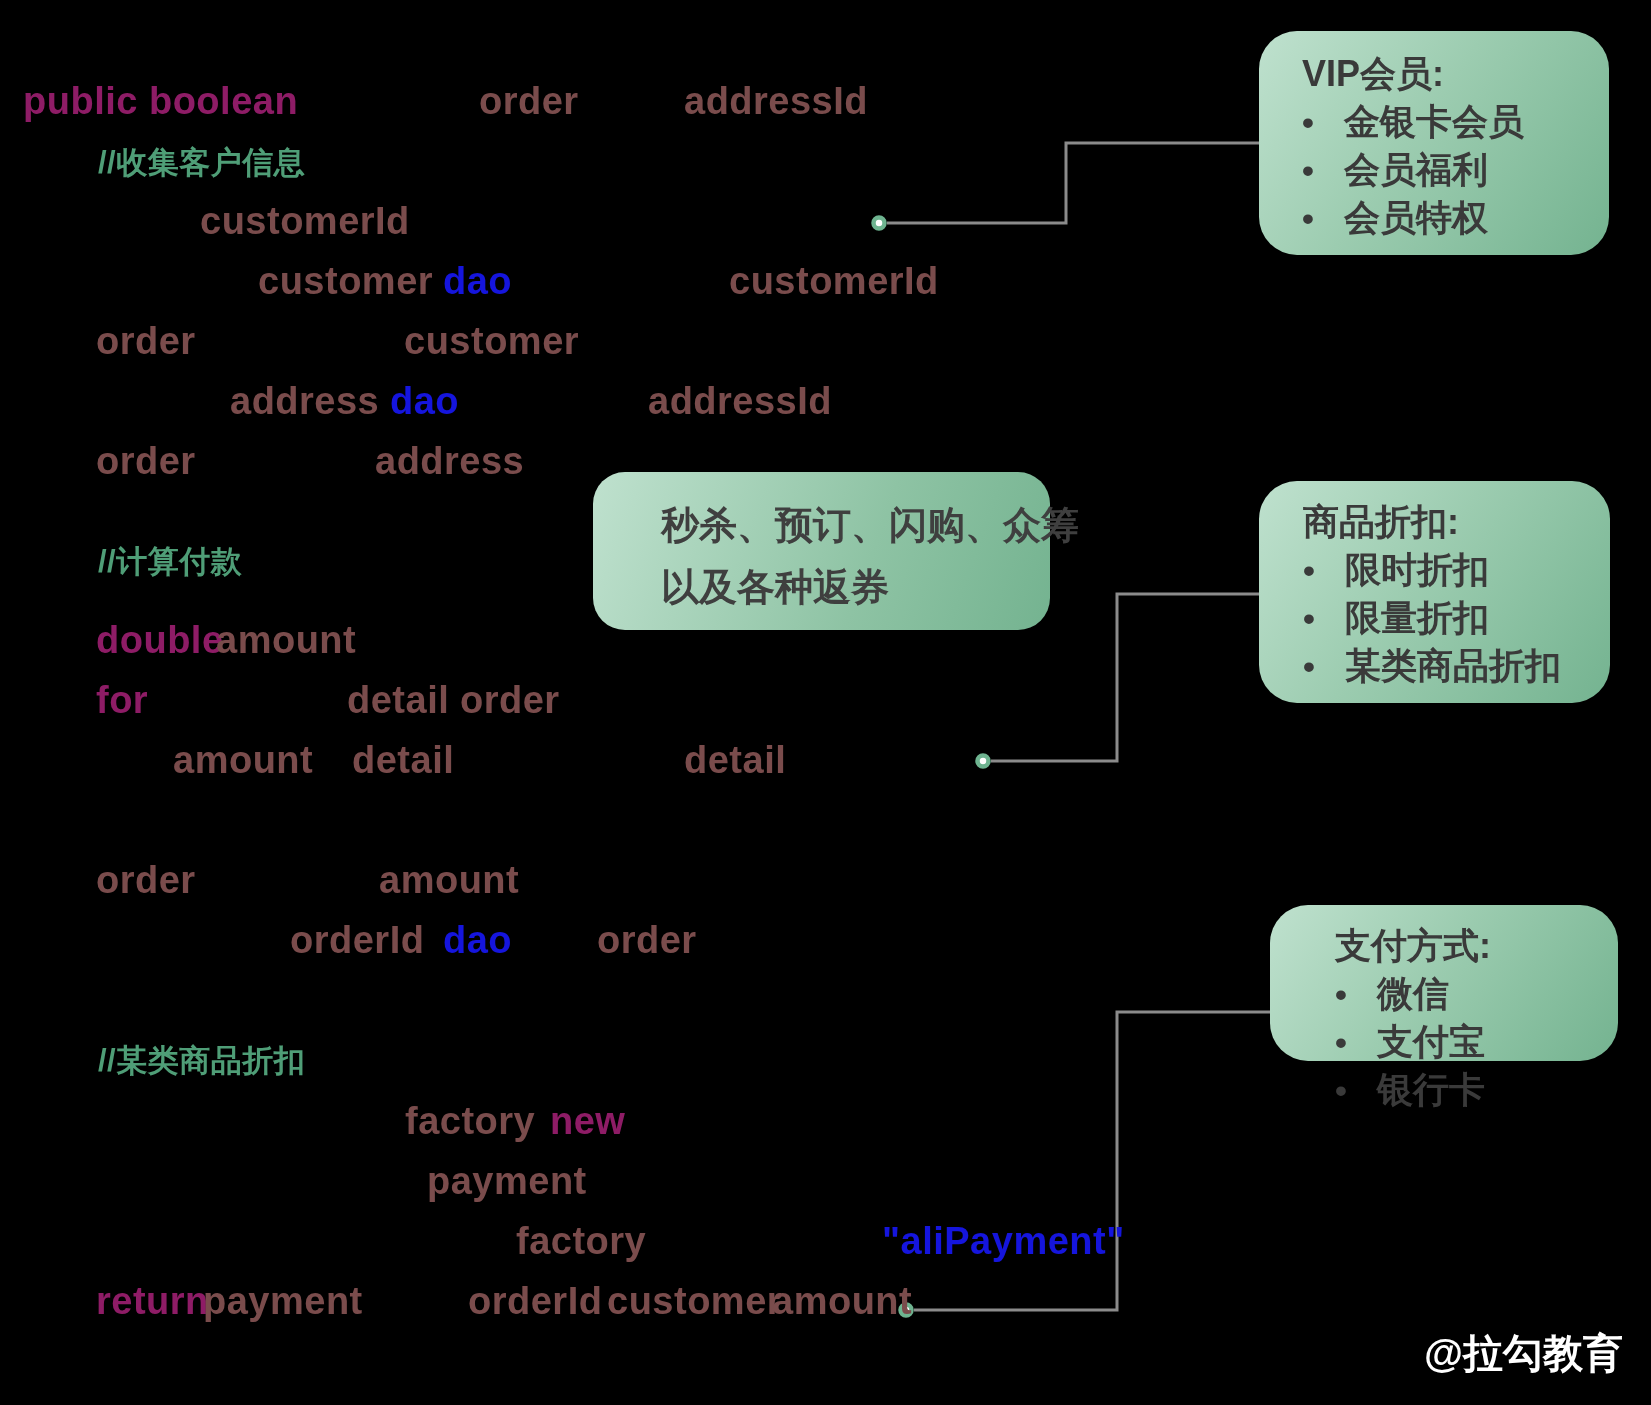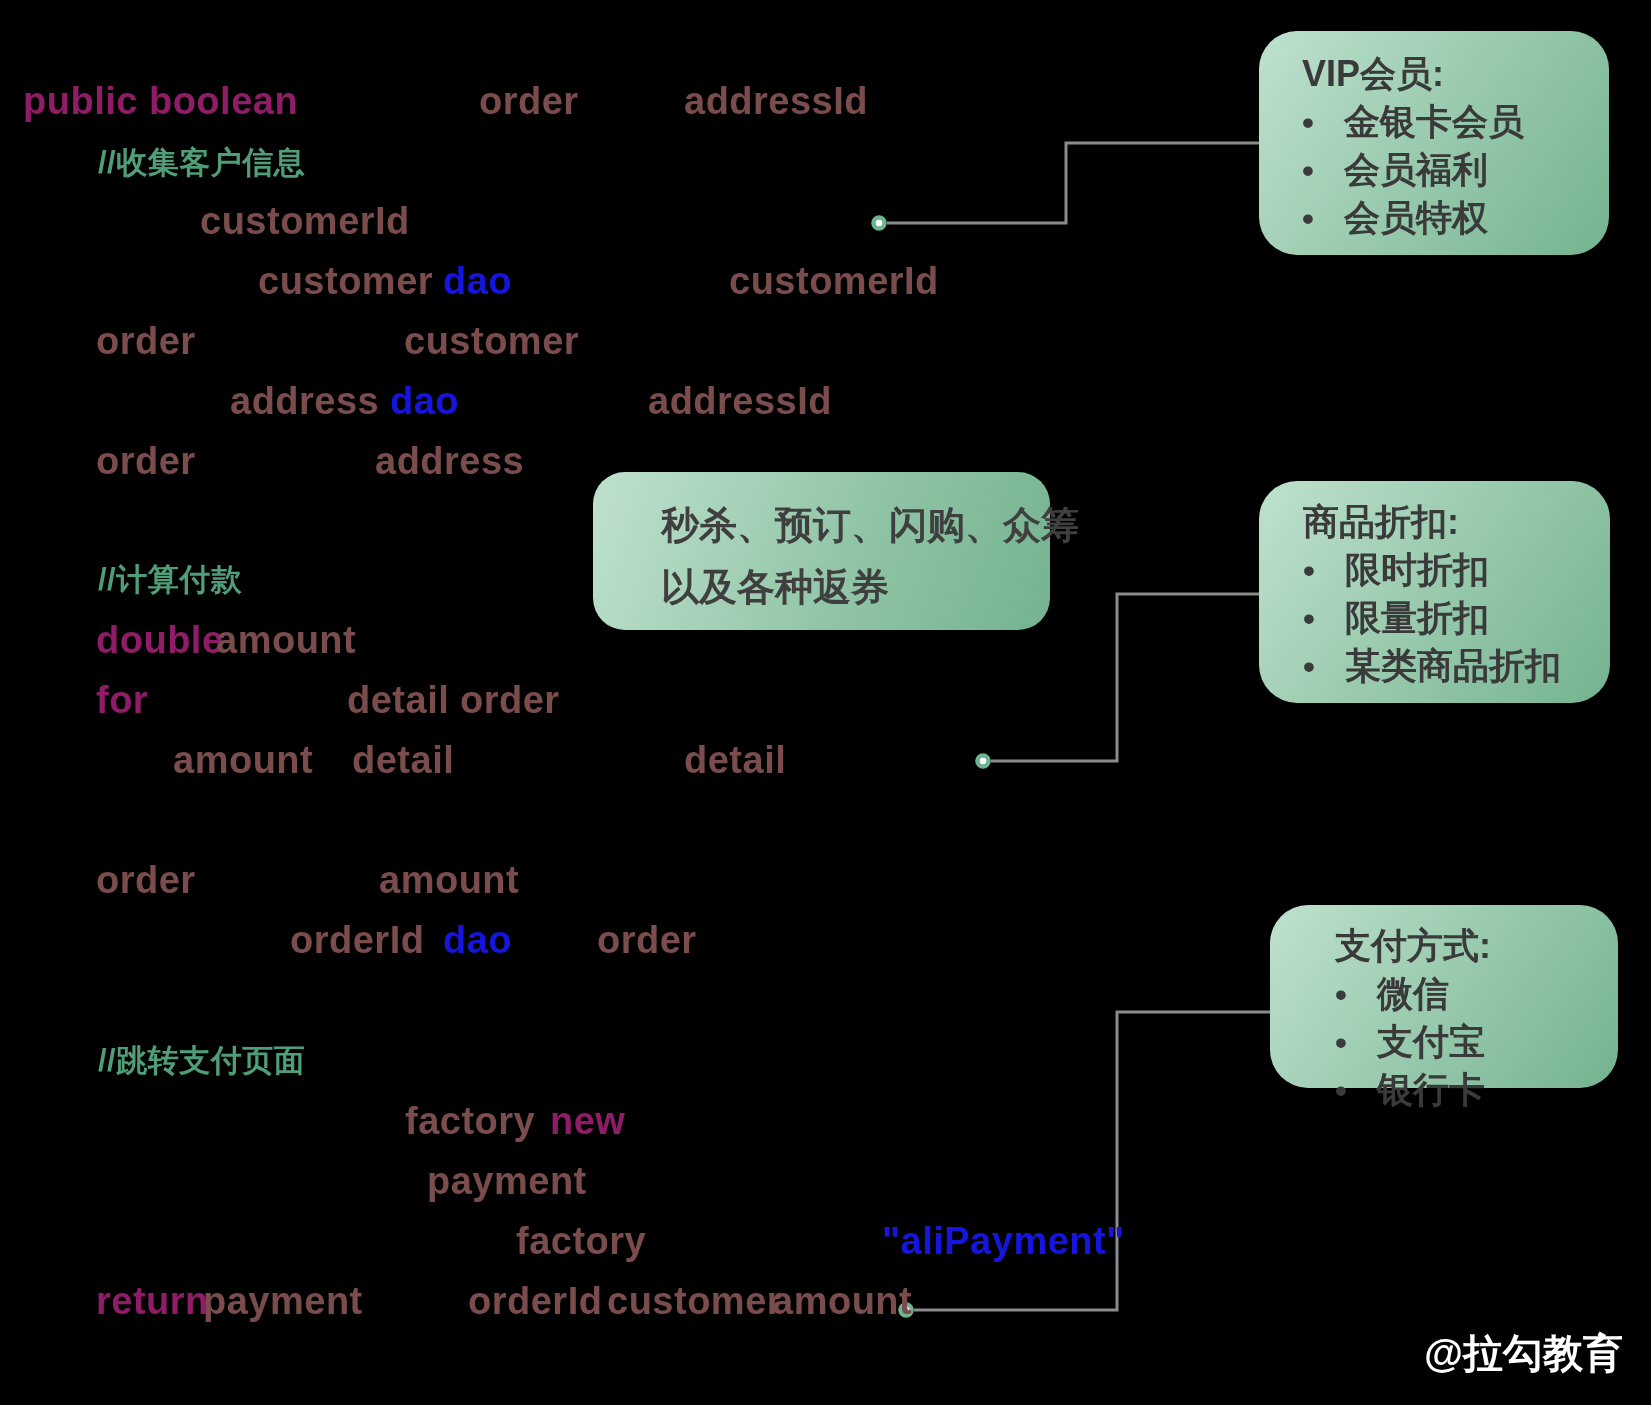--- a/index.html
+++ b/index.html
@@ -38,21 +38,21 @@
   .callout ul{
     margin:0;padding:0;list-style:none;
   }
   .callout li{
     display:flex;align-items:baseline;gap:30px;
     font-size:36px;font-weight:700;line-height:48px;white-space:nowrap;
   }
   .callout li::before{content:"\2022";font-size:34px;}
   #callout-vip{left:1259px;top:31px;width:350px;height:224px;padding:19px 0 0 43px;}
   #callout-discount{left:1259px;top:481px;width:351px;height:222px;padding:17px 0 0 44px;}
-  #callout-payment{left:1270px;top:905px;width:348px;height:183px;padding:17px 0 0 65px;}
+  #callout-payment{left:1270px;top:905px;width:348px;height:156px;padding:17px 0 0 65px;}
   
   #note-box{
     position:absolute;left:593px;top:472px;width:457px;height:158px;
     background:linear-gradient(110deg,#bfe1ce 0%,#8ec3a4 60%,#74b390 100%);
     border-radius:32px;color:#3f3f3f;box-sizing:border-box;
     padding:22px 0 0 40px;
   }
   #note-box .note-line{
     font-size:38px;font-weight:700;line-height:62px;white-space:nowrap;margin-left:28px;
   }
@@ -87,35 +87,35 @@
       <span class="tok ident" style="left: 258px; top: 283px;">customer</span>
       <span class="tok dao" style="left: 443px; top: 283px;">dao</span>
       <span class="tok ident" style="left: 729px; top: 283px;">customerId</span>
       <span class="tok ident" style="left: 96px; top: 343px;">order</span>
       <span class="tok ident" style="left: 404px; top: 343px;">customer</span>
       <span class="tok ident" style="left: 230px; top: 403px;">address</span>
       <span class="tok dao" style="left: 390px; top: 403px;">dao</span>
       <span class="tok ident" style="left: 648px; top: 403px;">addressId</span>
       <span class="tok ident" style="left: 96px; top: 463px;">order</span>
       <span class="tok ident" style="left: 375px; top: 463px;">address</span>
-      <span class="tok comment" style="left: 98px; top: 582px; text-align: center;">//计算付款</span>
+      <span class="tok comment" style="left: 98px; top: 564px; text-align: center;">//计算付款</span>
       <span class="tok keyword" style="left: 96px; top: 642px;">double</span>
       <span class="tok ident" style="left: 216px; top: 642px;">amount</span>
       <span class="tok keyword" style="left: 96px; top: 702px;">for</span>
       <span class="tok ident" style="left: 347px; top: 702px;">detail</span>
       <span class="tok ident" style="left: 460px; top: 702px;">order</span>
       <span class="tok ident" style="left: 173px; top: 762px;">amount</span>
       <span class="tok ident" style="left: 352px; top: 762px;">detail</span>
       <span class="tok ident" style="left: 684px; top: 762px;">detail</span>
       <span class="tok ident" style="left: 96px; top: 882px;">order</span>
       <span class="tok ident" style="left: 379px; top: 882px;">amount</span>
       <span class="tok ident" style="left: 290px; top: 942px;">orderId</span>
       <span class="tok dao" style="left: 443px; top: 942px;">dao</span>
       <span class="tok ident" style="left: 597px; top: 942px;">order</span>
-      <span class="tok comment" style="left: 98px; top: 1063px;">//跳转支付页面</span>
+      <span class="tok comment" style="left: 98px; top: 1063px;">//某类商品折扣</span>
       <span class="tok ident" style="left: 405px; top: 1123px;">factory</span>
       <span class="tok keyword" style="left: 550px; top: 1123px;">new</span>
       <span class="tok ident" style="left: 427px; top: 1183px;">payment</span>
       <span class="tok ident" style="left: 516px; top: 1243px;">factory</span>
       <span class="tok string" style="left: 882px; top: 1243px;">"aliPayment"</span>
       <span class="tok keyword" style="left: 96px; top: 1303px;">return</span>
       <span class="tok ident" style="left: 203px; top: 1303px;">payment</span>
       <span class="tok ident" style="left: 468px; top: 1303px;">orderId</span>
       <span class="tok ident" style="left: 607px; top: 1303px;">customer</span>
       <span class="tok ident" style="left: 772px; top: 1303px;">amount</span>

